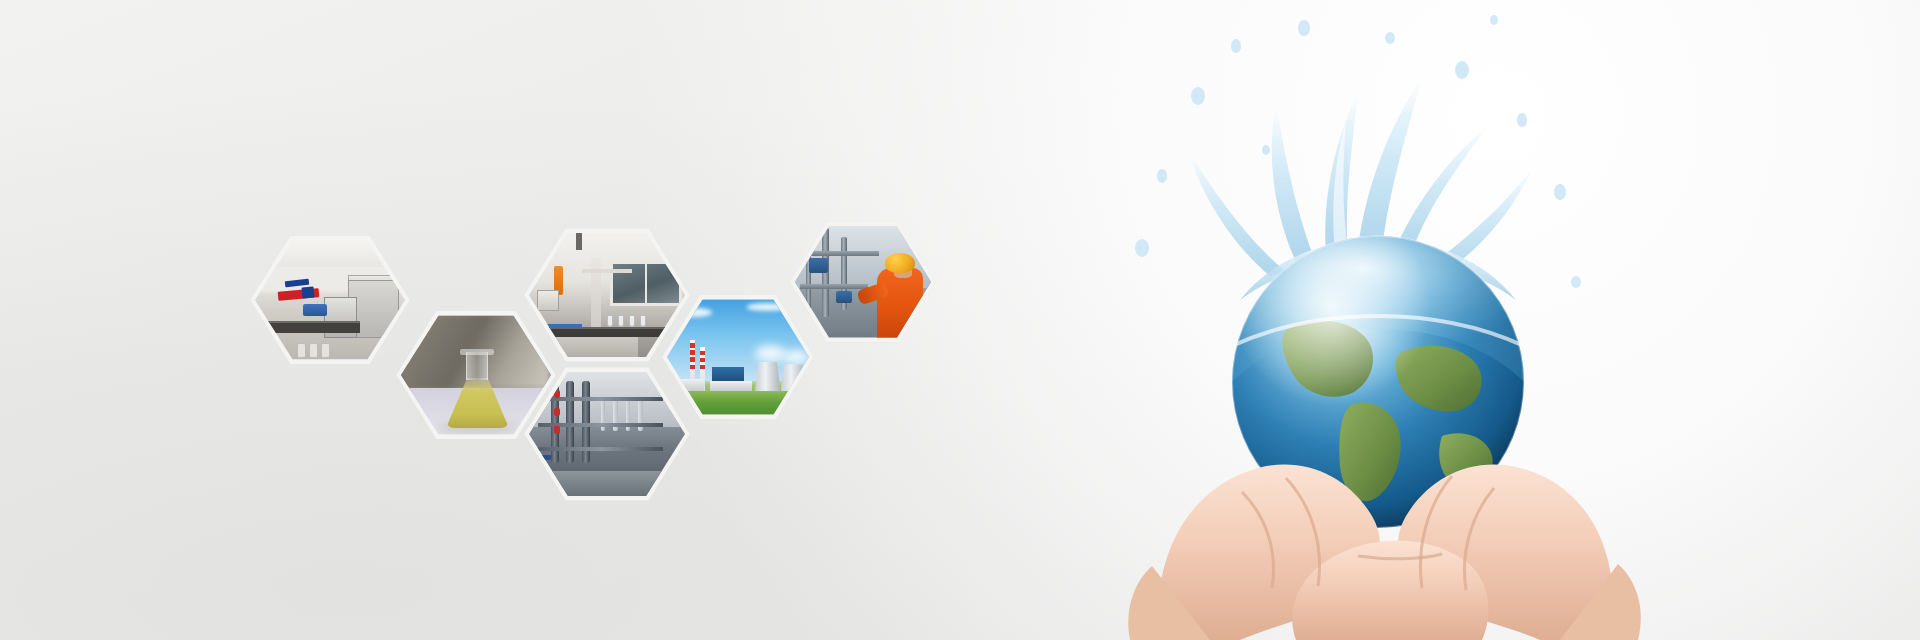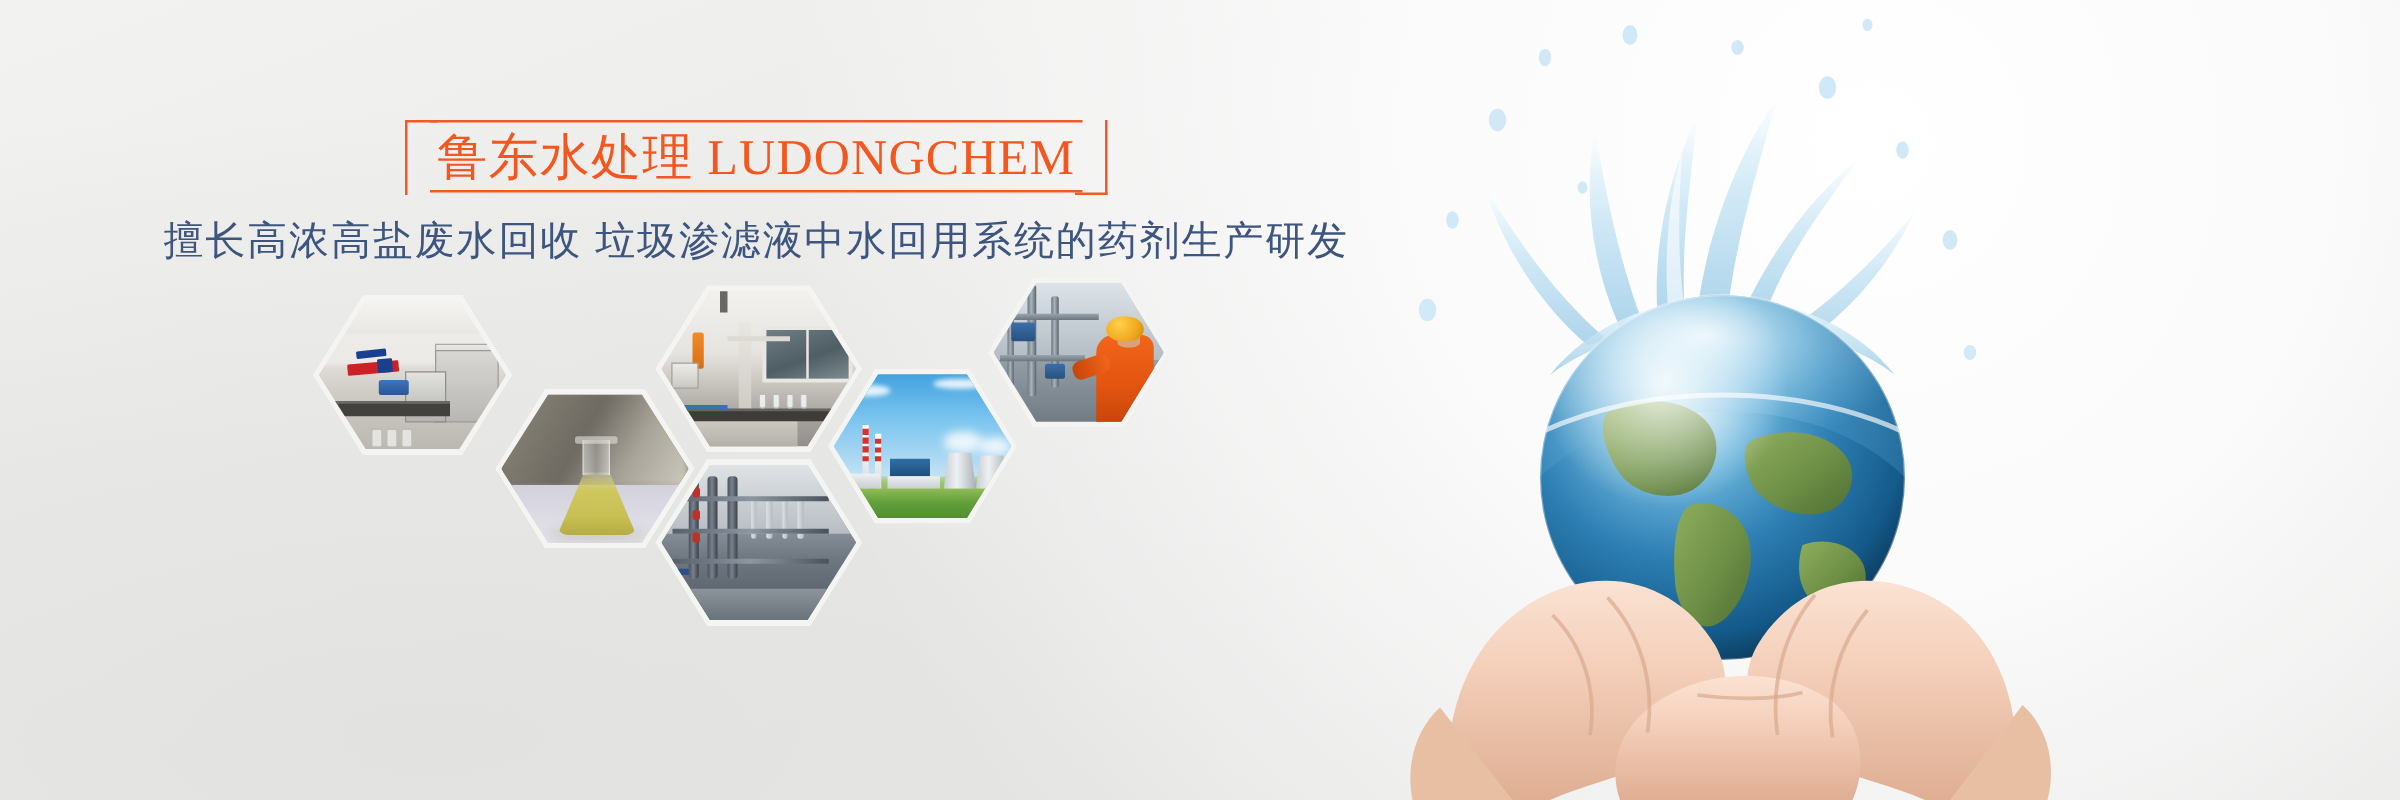--- a/index.html
+++ b/index.html
@@ -221,28 +221,20 @@
   }
 
   
   .sr{position:absolute;width:1px;height:1px;overflow:hidden;clip:rect(0 0 0 0);white-space:nowrap;}
 </style>
 </head>
 <body>
 
 <div class="banner">
 
-  <div class="headline">
-    <div class="title-frame">
-      <span class="title-rule-top"></span>
-      <span class="title-rule-bot"></span>
-      <div class="title-text">鲁东水处理 LUDONGCHEM</div>
-    </div>
-    <div class="subtitle">擅长高浓高盐废水回收  垃圾渗滤液中水回用系统的药剂生产研发</div>
-  </div>
 
   <div class="hex-cluster">
 
     <div class="hex" style="left:250px;top:232px;width:160px;height:136px;">
       <div class="hex-ring"></div>
       <div class="hex-photo">
         <div class="ph-lab-room">
           <span class="ceiling"></span>
           <span class="cab2"></span>
           <span class="cab"></span>

